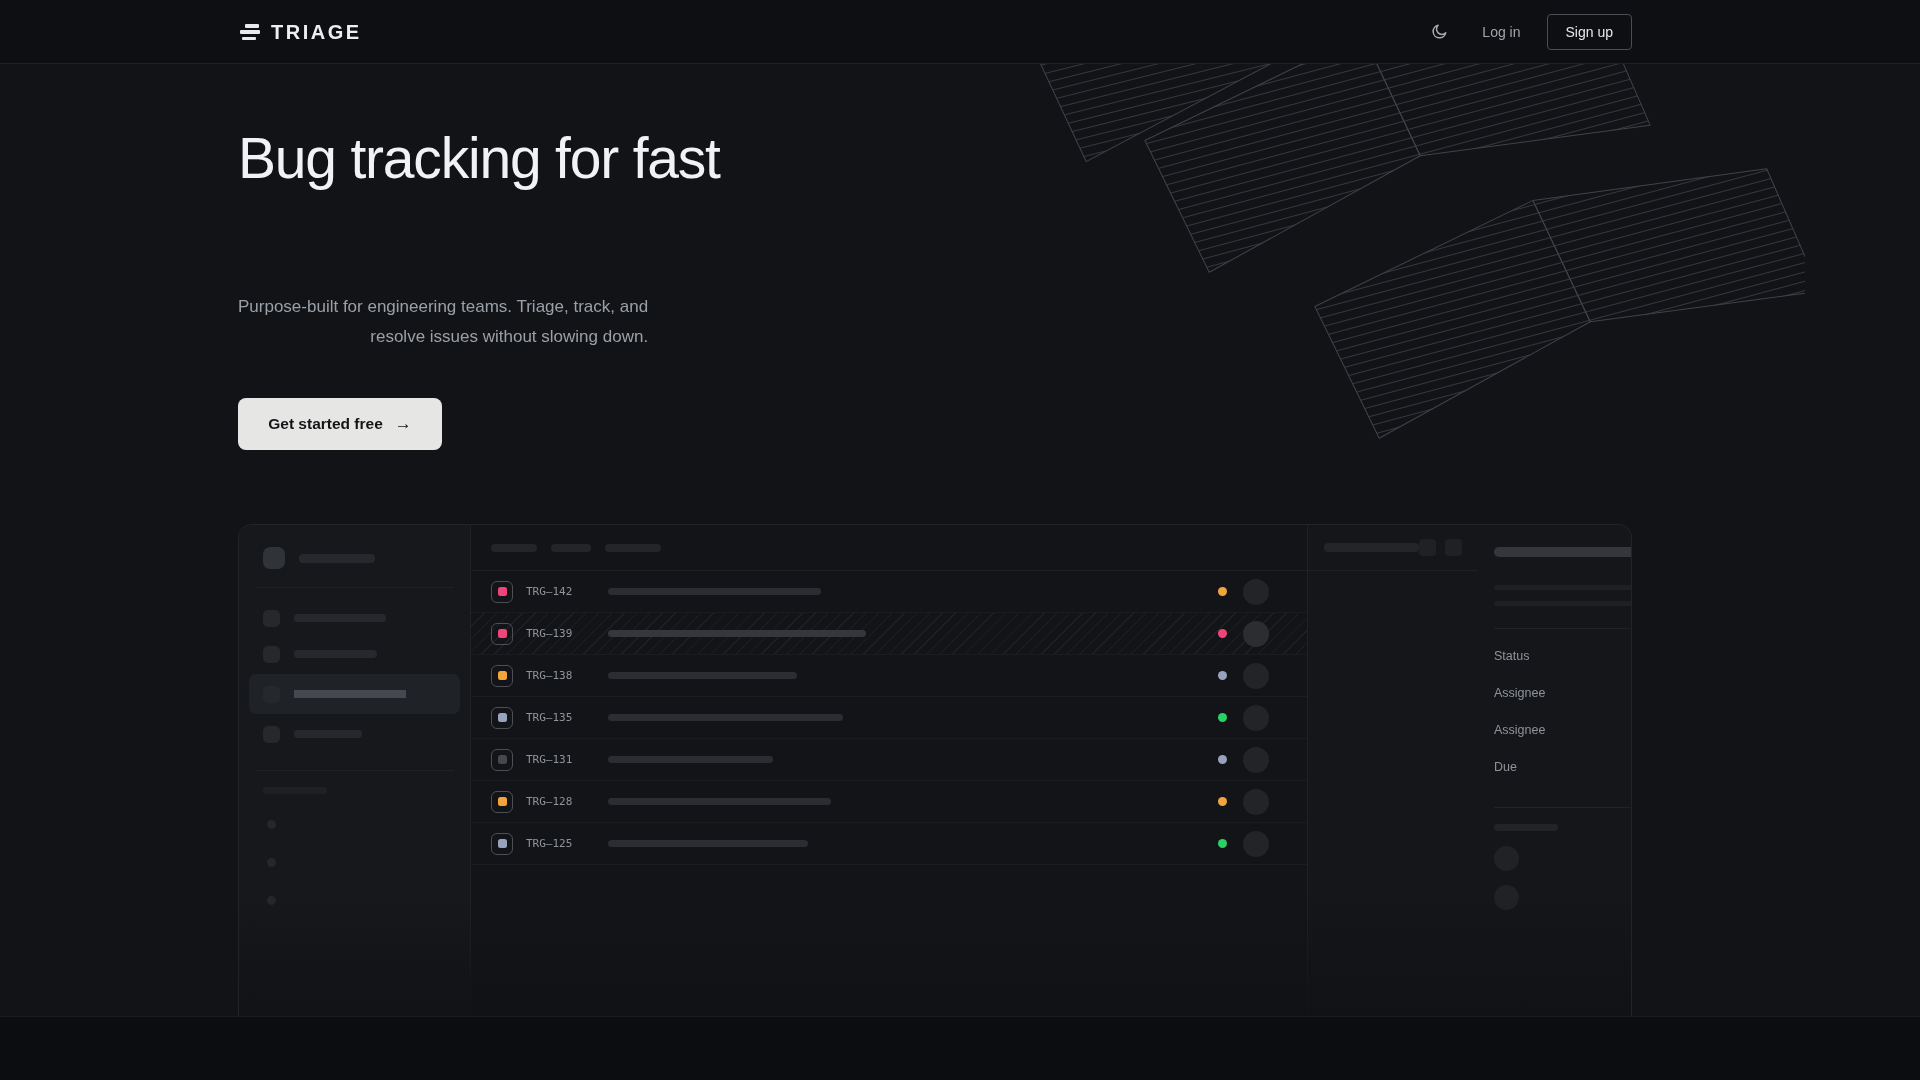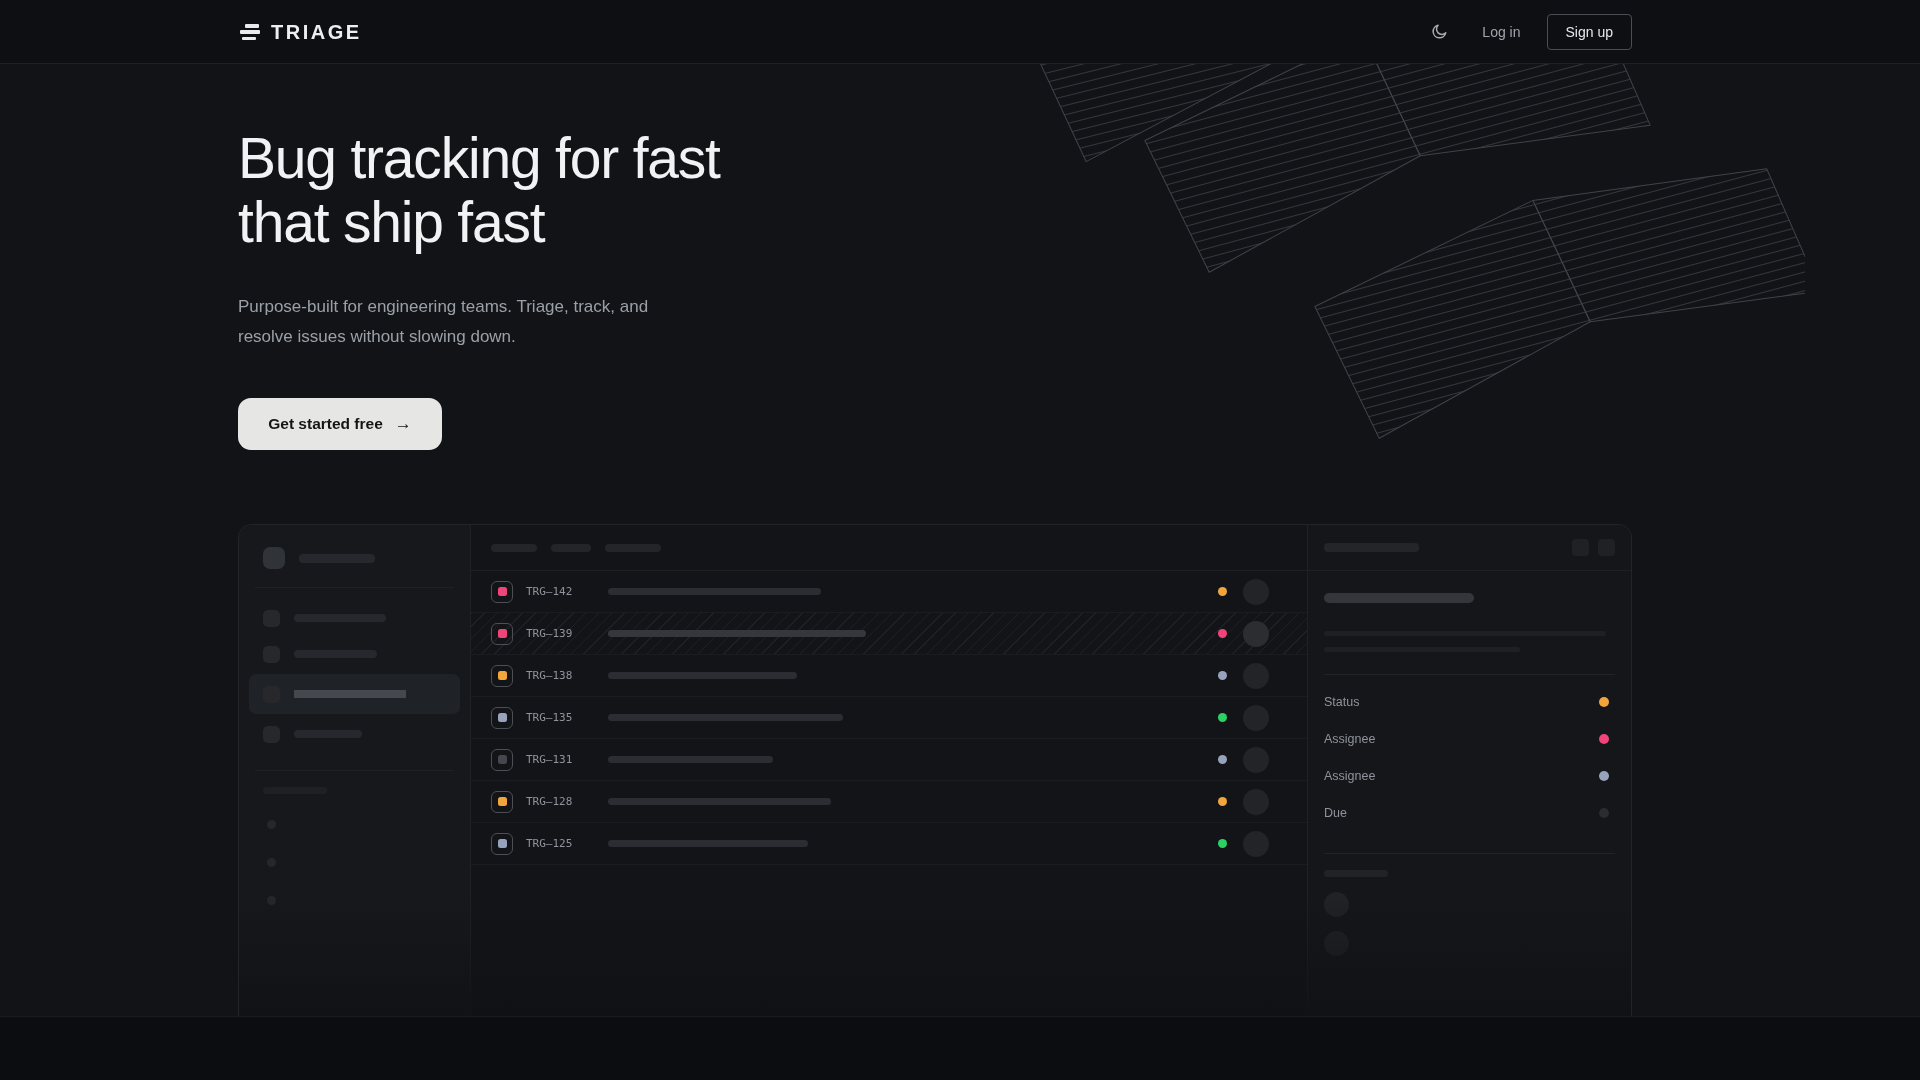--- a/index.html
+++ b/index.html
@@ -21,23 +21,23 @@
   .login { color:#a0a5ad; font-size:14px; cursor:pointer; }
   .signup { border:1px solid #4a4d53; border-radius:4px; background:transparent; color:#e7e8ea;
             font-size:14px; padding:9px 18px; cursor:pointer; font-family:inherit; }
 
   
   .hero { position:absolute; left:0; top:64px; width:1920px; height:952px;
           background:#121316; overflow:hidden; }
   .wireframes { position:absolute; left:985px; top:-12px; width:820px; height:500px; }
   .hero-title { position:absolute; left:238px; top:62px; color:#f1f2f4; font-size:57px;
                 font-weight:500; line-height:64px; letter-spacing:-1.2px; }
-  .hero-sub { position:absolute; left:238px; top:228px; color:#9aa0a7; font-size:17px; line-height:30px; }
+  .hero-sub { position:absolute; left:238px; top:228px; color:#9aa0a7; font-size:17px; line-height:30px;text-align:right; }
   .cta { position:absolute; left:238px; top:334px; width:204px; height:52px; background:#e6e6e4;
-         border:none; border-radius:13px; color:#141517; font-size:15.5px; font-weight:bold;
+         border:none; border-radius:8px; color:#141517; font-size:15.5px; font-weight:bold;
          display:flex; align-items:center; justify-content:center; gap:12px; cursor:pointer; font-family:inherit; }
   .cta .arrow { font-size:17px; font-weight:normal; }
 
   
   .card { position:absolute; left:238px; top:460px; width:1394px; height:492px;
           background:#141519; border:1px solid #232428; border-bottom:none;
           border-radius:14px 14px 0 0; display:flex; overflow:hidden; }
   .card::after { content:""; position:absolute; left:0; bottom:0; width:100%; height:120px;
                  background:linear-gradient(to bottom, rgba(16,17,20,0), rgba(16,17,20,0.85));
                  pointer-events:none; }
@@ -73,21 +73,21 @@
   .type-icon i { width:9px; height:9px; border-radius:2.5px; display:block; }
   .issue-id { font-family:"DejaVu Sans Mono", monospace; font-size:11px; color:#8e939b;
               margin-left:13px; width:68px; flex:none; }
   .row-bar { height:7px; border-radius:3.5px; background:#2b2d32; margin-left:14px; }
   .row.hatched .row-bar { background:#35373c; }
   .row-dot { width:9px; height:9px; border-radius:50%; margin-left:auto; flex:none; }
   .row-avatar { width:26px; height:26px; border-radius:50%; background:#222428; margin:0 18px 0 16px; flex:none; }
   .row.hatched .row-avatar { background:#2b2d31; }
 
   
-  .detail { flex:1; background:#151619; border-left:1px solid #1f2126; display:flex; flex-direction:column; }
+  .detail { flex:1; background:#151619; border-left:1px solid #1f2126; display:flex; flex-direction:row; }
   .det-toolbar { height:46px; border-bottom:1px solid #1e2024; display:flex; align-items:center; padding:0 16px; }
   .det-toolbar .pill { width:95px; height:9px; }
   .det-squares { margin-left:auto; display:flex; gap:9px; }
   .det-squares i { width:17px; height:17px; border-radius:4px; background:#1f2125; display:block; }
   .det-body { padding:0 16px; }
   .det-title { width:150px; height:10px; border-radius:5px; background:#34363b; margin-top:22px; }
   .det-line1 { width:282px; height:5px; border-radius:2.5px; margin-top:28px; }
   .det-line2 { width:196px; height:5px; border-radius:2.5px; margin-top:11px; }
   .det-div { height:1px; background:#222327; margin-top:22px; }
   .prop-row { display:flex; align-items:center; height:37px; }
@@ -144,21 +144,20 @@
       </g>
       <g transform="translate(318,210) rotate(-15)">
         <path d="M0,46 L238,0 L262,132 L28,190 Z"></path>
         <path d="M238,0 L472,30 L492,162 L262,132 Z"></path>
       </g>
     </g>
   </svg>
 
   <h1 class="hero-title">
     <span>Bug tracking for fast</span><br>
-    <span>that ship fast</span>
   </h1>
   <p class="hero-sub">
     <span>Purpose-built for engineering teams. Triage, track, and</span><br>
     <span>resolve issues without slowing down.</span>
   </p>
   <button class="cta">
     <span>Get started free</span>
     <span class="arrow">→</span>
   </button>
 

